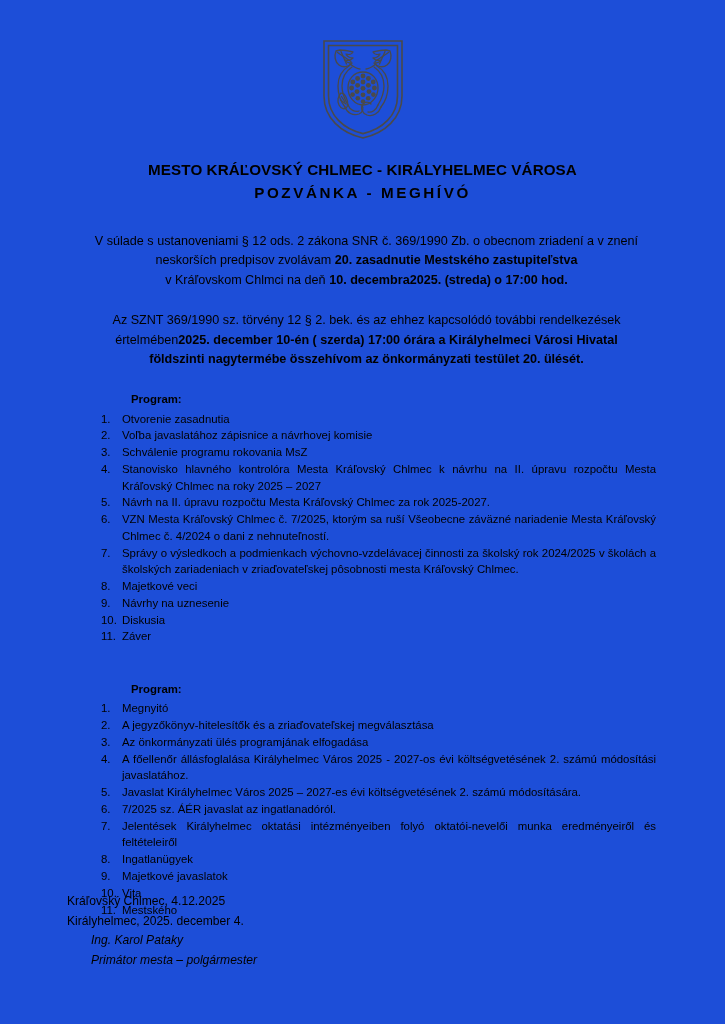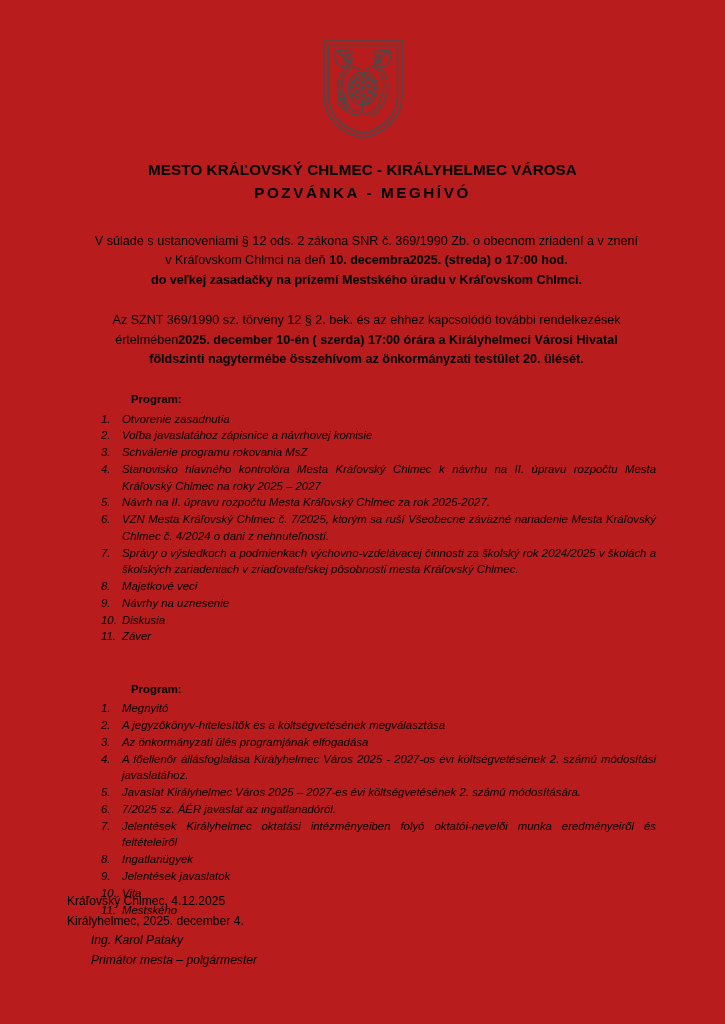--- a/index.html
+++ b/index.html
@@ -14,21 +14,21 @@
     overflow: hidden;
     font-family: "Liberation Sans", sans-serif;
     color: #000000;
     -webkit-font-smoothing: antialiased;
   }
   .page {
     position: relative;
     width: 725px;
     height: 1024px;
     box-sizing: border-box;
-    background: #b91c1c;
+    background: #1d4ed8;
   }
 
   
   .crest-wrap {
     width: 100%;
     text-align: center;
     padding-top: 38px;
   }
   .crest {
     display: inline-block;
@@ -78,21 +78,20 @@
     font-size: 11.4px;
     font-weight: bold;
     line-height: 1.5;
     padding-left: 30px;
   }
   ol.program-list {
     margin: 2px 8px 0 0;
     padding: 0;
     list-style: none;
     counter-reset: prog;
-    font-style: italic;
   }
   ol.program-list > li {
     counter-increment: prog;
     position: relative;
     margin: 0 61px 0 122px;
     padding: 0;
     font-size: 11.4px;
     line-height: 1.47;
     text-align: justify;
   }
@@ -191,22 +190,22 @@
     </span>
   </div>
 
   <div class="title-block">
     <div class="doc-title">MESTO KRÁĽOVSKÝ CHLMEC - KIRÁLYHELMEC VÁROSA</div>
     <div class="doc-subtitle">POZVÁNKA - MEGHÍVÓ</div>
   </div>
 
   <div class="intro first">
     <span class="ln">V súlade s ustanoveniami  § 12 ods. 2 zákona SNR  č. 369/1990  Zb. o  obecnom zriadení  a v znení</span>
+    <span class="ln"><span>neskorších  predpisov zvolávam </span><b>20. zasadnutie Mestského zastupiteľstva</b></span>
     <span class="ln"><span>v Kráľovskom Chlmci na deň </span><b>10. decembra2025. (streda) o 17:00 hod.</b></span>
-    <span class="ln"><b>do veľkej zasadačky na prízemí Mestského úradu v Kráľovskom Chlmci.</b></span>
   </div>
 
   <div class="intro second">
     <span class="ln">Az SZNT 369/1990 sz. törvény 12 § 2. bek. és az ehhez kapcsolódó további rendelkezések</span>
     <span class="ln"><span>értelmében</span><b>2025. december 10-én ( szerda) 17:00 órára a Királyhelmeci Városi Hivatal</b></span>
     <span class="ln"><b>földszinti nagytermébe összehívom az önkormányzati testület 20. ülését.</b></span>
   </div>
 
   <div class="program-section">
     <div class="program-heading">Program:</div>
@@ -222,28 +221,28 @@
       <li>Návrhy na uznesenie</li>
       <li class="wide">Diskusia</li>
       <li class="wide">Záver</li>
     </ol>
   </div>
 
   <div class="program-section second">
     <div class="program-heading">Program:</div>
     <ol class="program-list">
       <li>Megnyitó</li>
-      <li>A jegyzőkönyv-hitelesítők és a költségvetésének megválasztása</li>
+      <li>A jegyzőkönyv-hitelesítők és a zriaďovateľskej megválasztása</li>
       <li>Az önkormányzati ülés programjának elfogadása</li>
       <li>A főellenőr állásfoglalása Királyhelmec Város 2025 - 2027-os évi költségvetésének 2. számú módosítási javaslatához.</li>
       <li>Javaslat Királyhelmec Város 2025 – 2027-es évi költségvetésének 2. számú módosítására.</li>
       <li>7/2025 sz. ÁÉR javaslat az ingatlanadóról.</li>
       <li>Jelentések Királyhelmec oktatási intézményeiben folyó oktatói-nevelői munka eredményeiről és feltételeiről</li>
       <li>Ingatlanügyek</li>
-      <li>Jelentések javaslatok</li>
+      <li>Majetkové javaslatok</li>
       <li class="wide">Vita</li>
       <li class="wide">Mestského</li>
     </ol>
   </div>
 
   <div class="signature">
     <div>Kráľovský Chlmec, 4.12.2025</div>
     <div>Királyhelmec, 2025. december 4.</div>
     <div class="indent">Ing. Karol Pataky</div>
     <div class="indent">Primátor mesta – polgármester</div>

